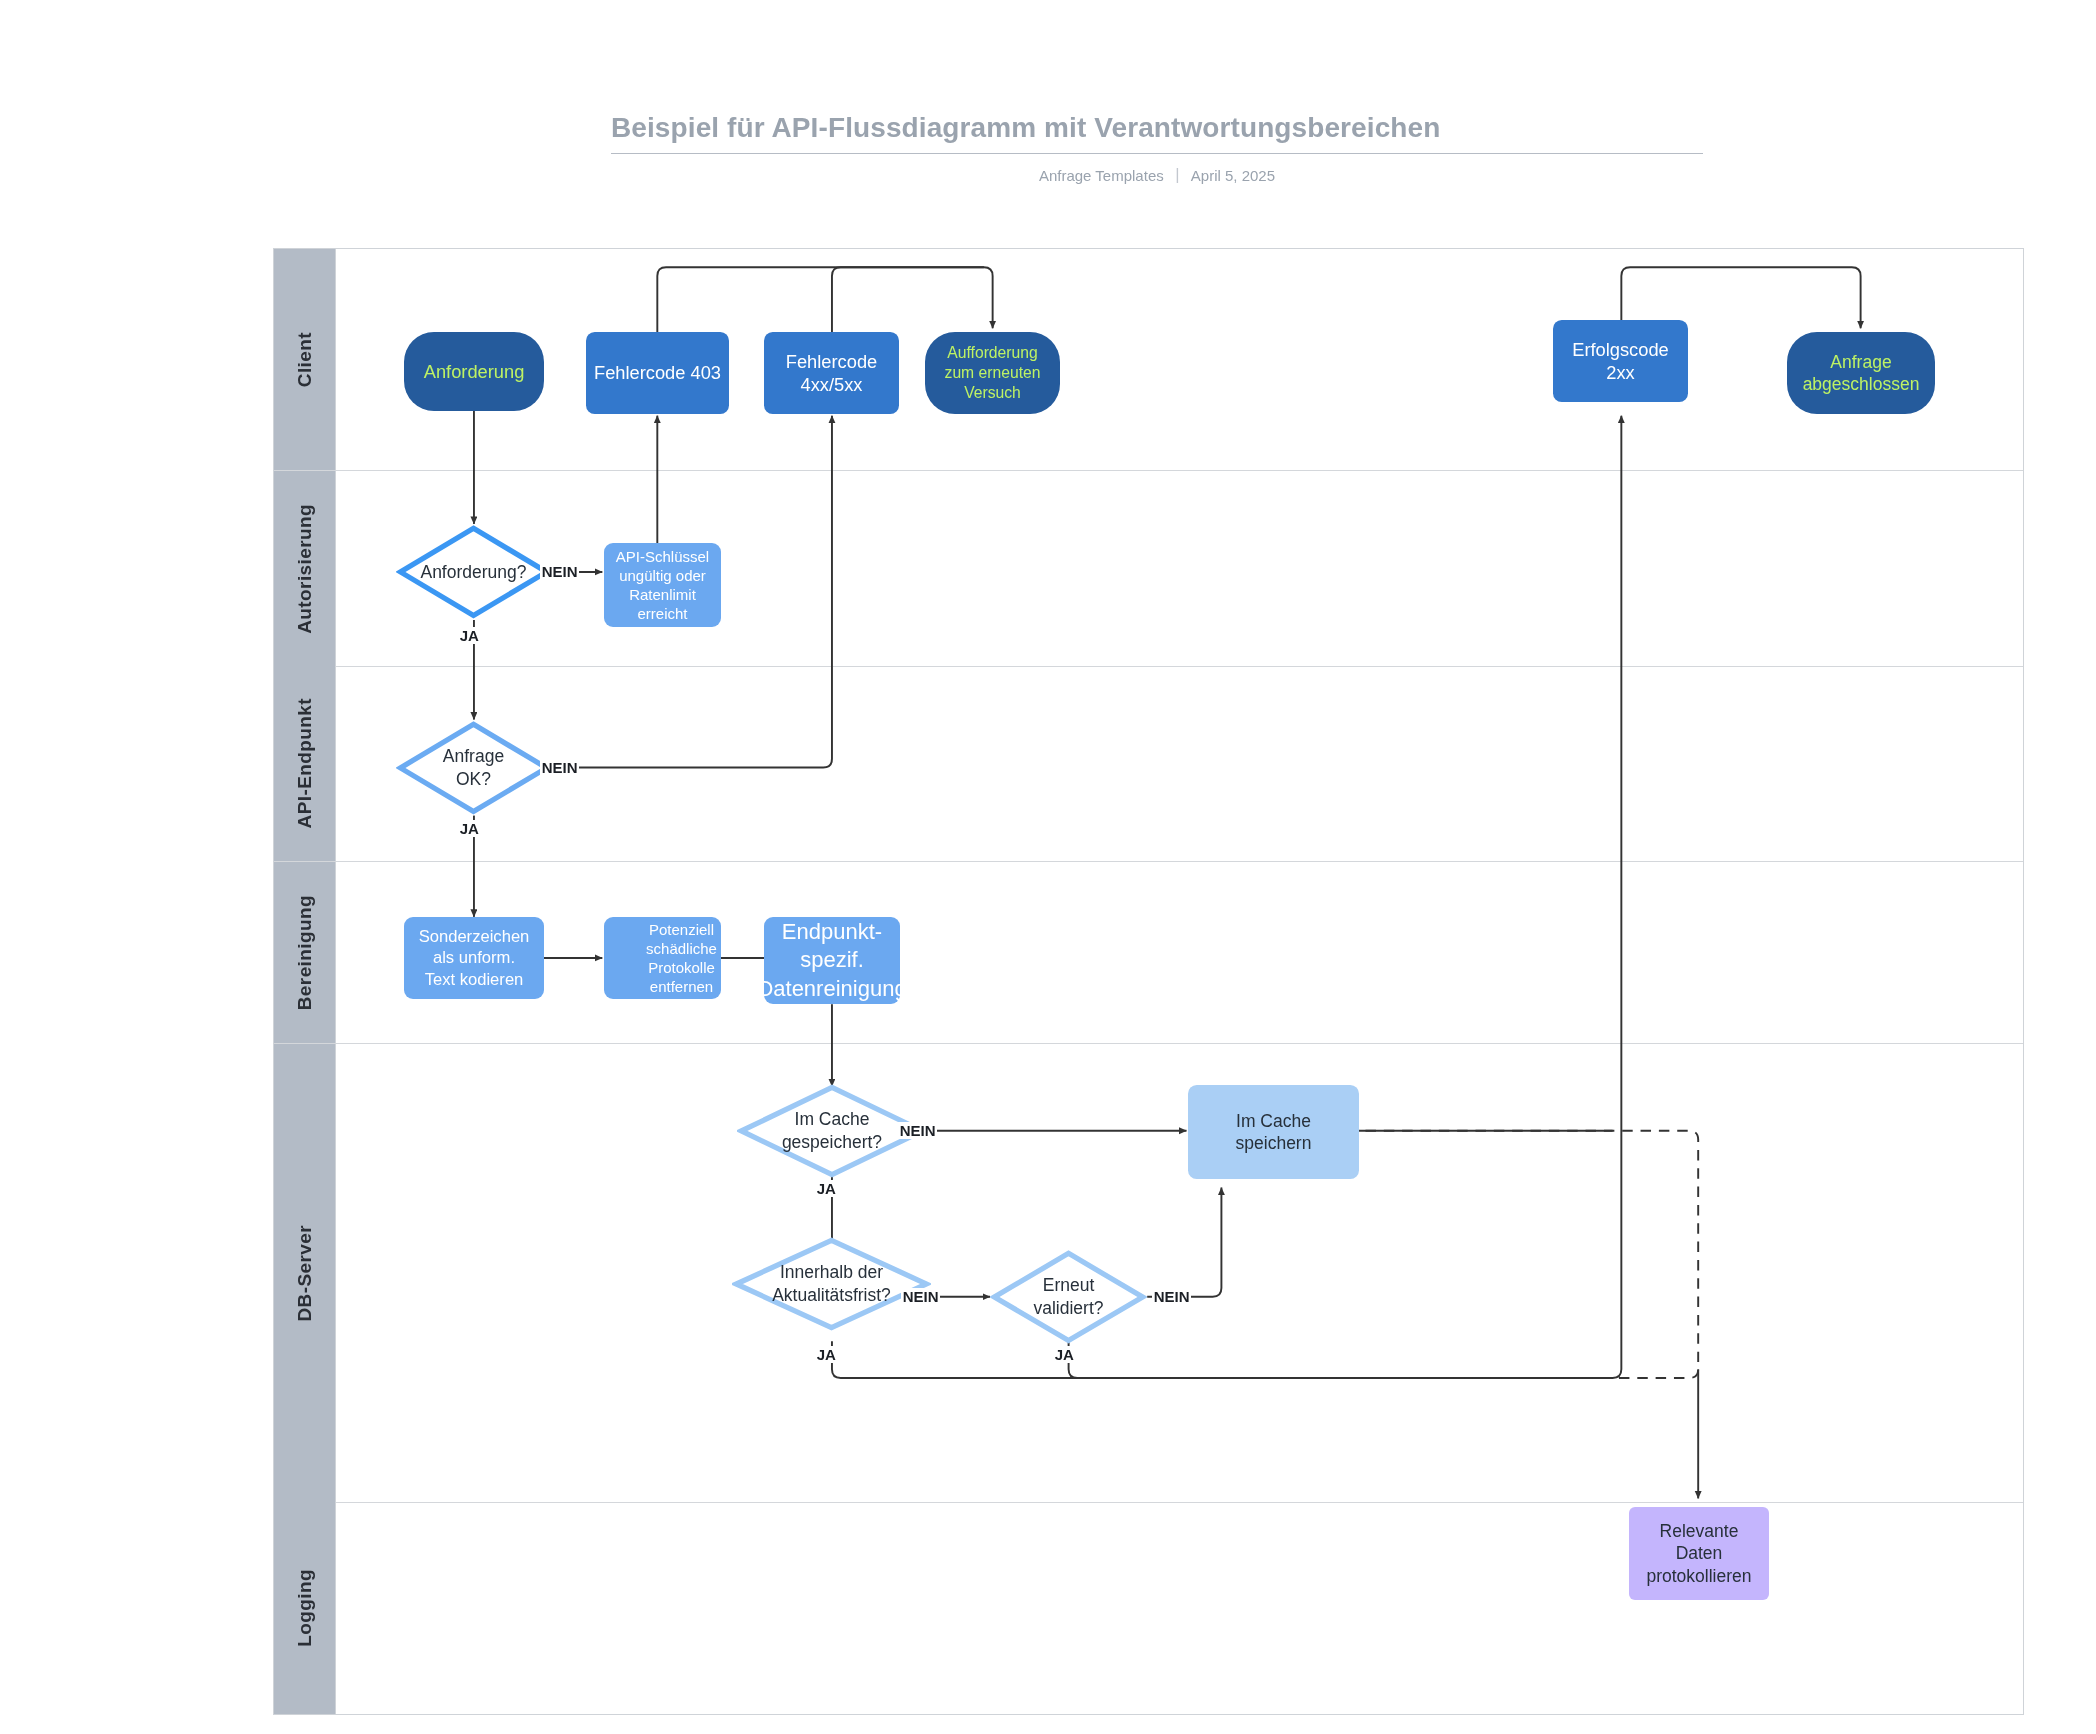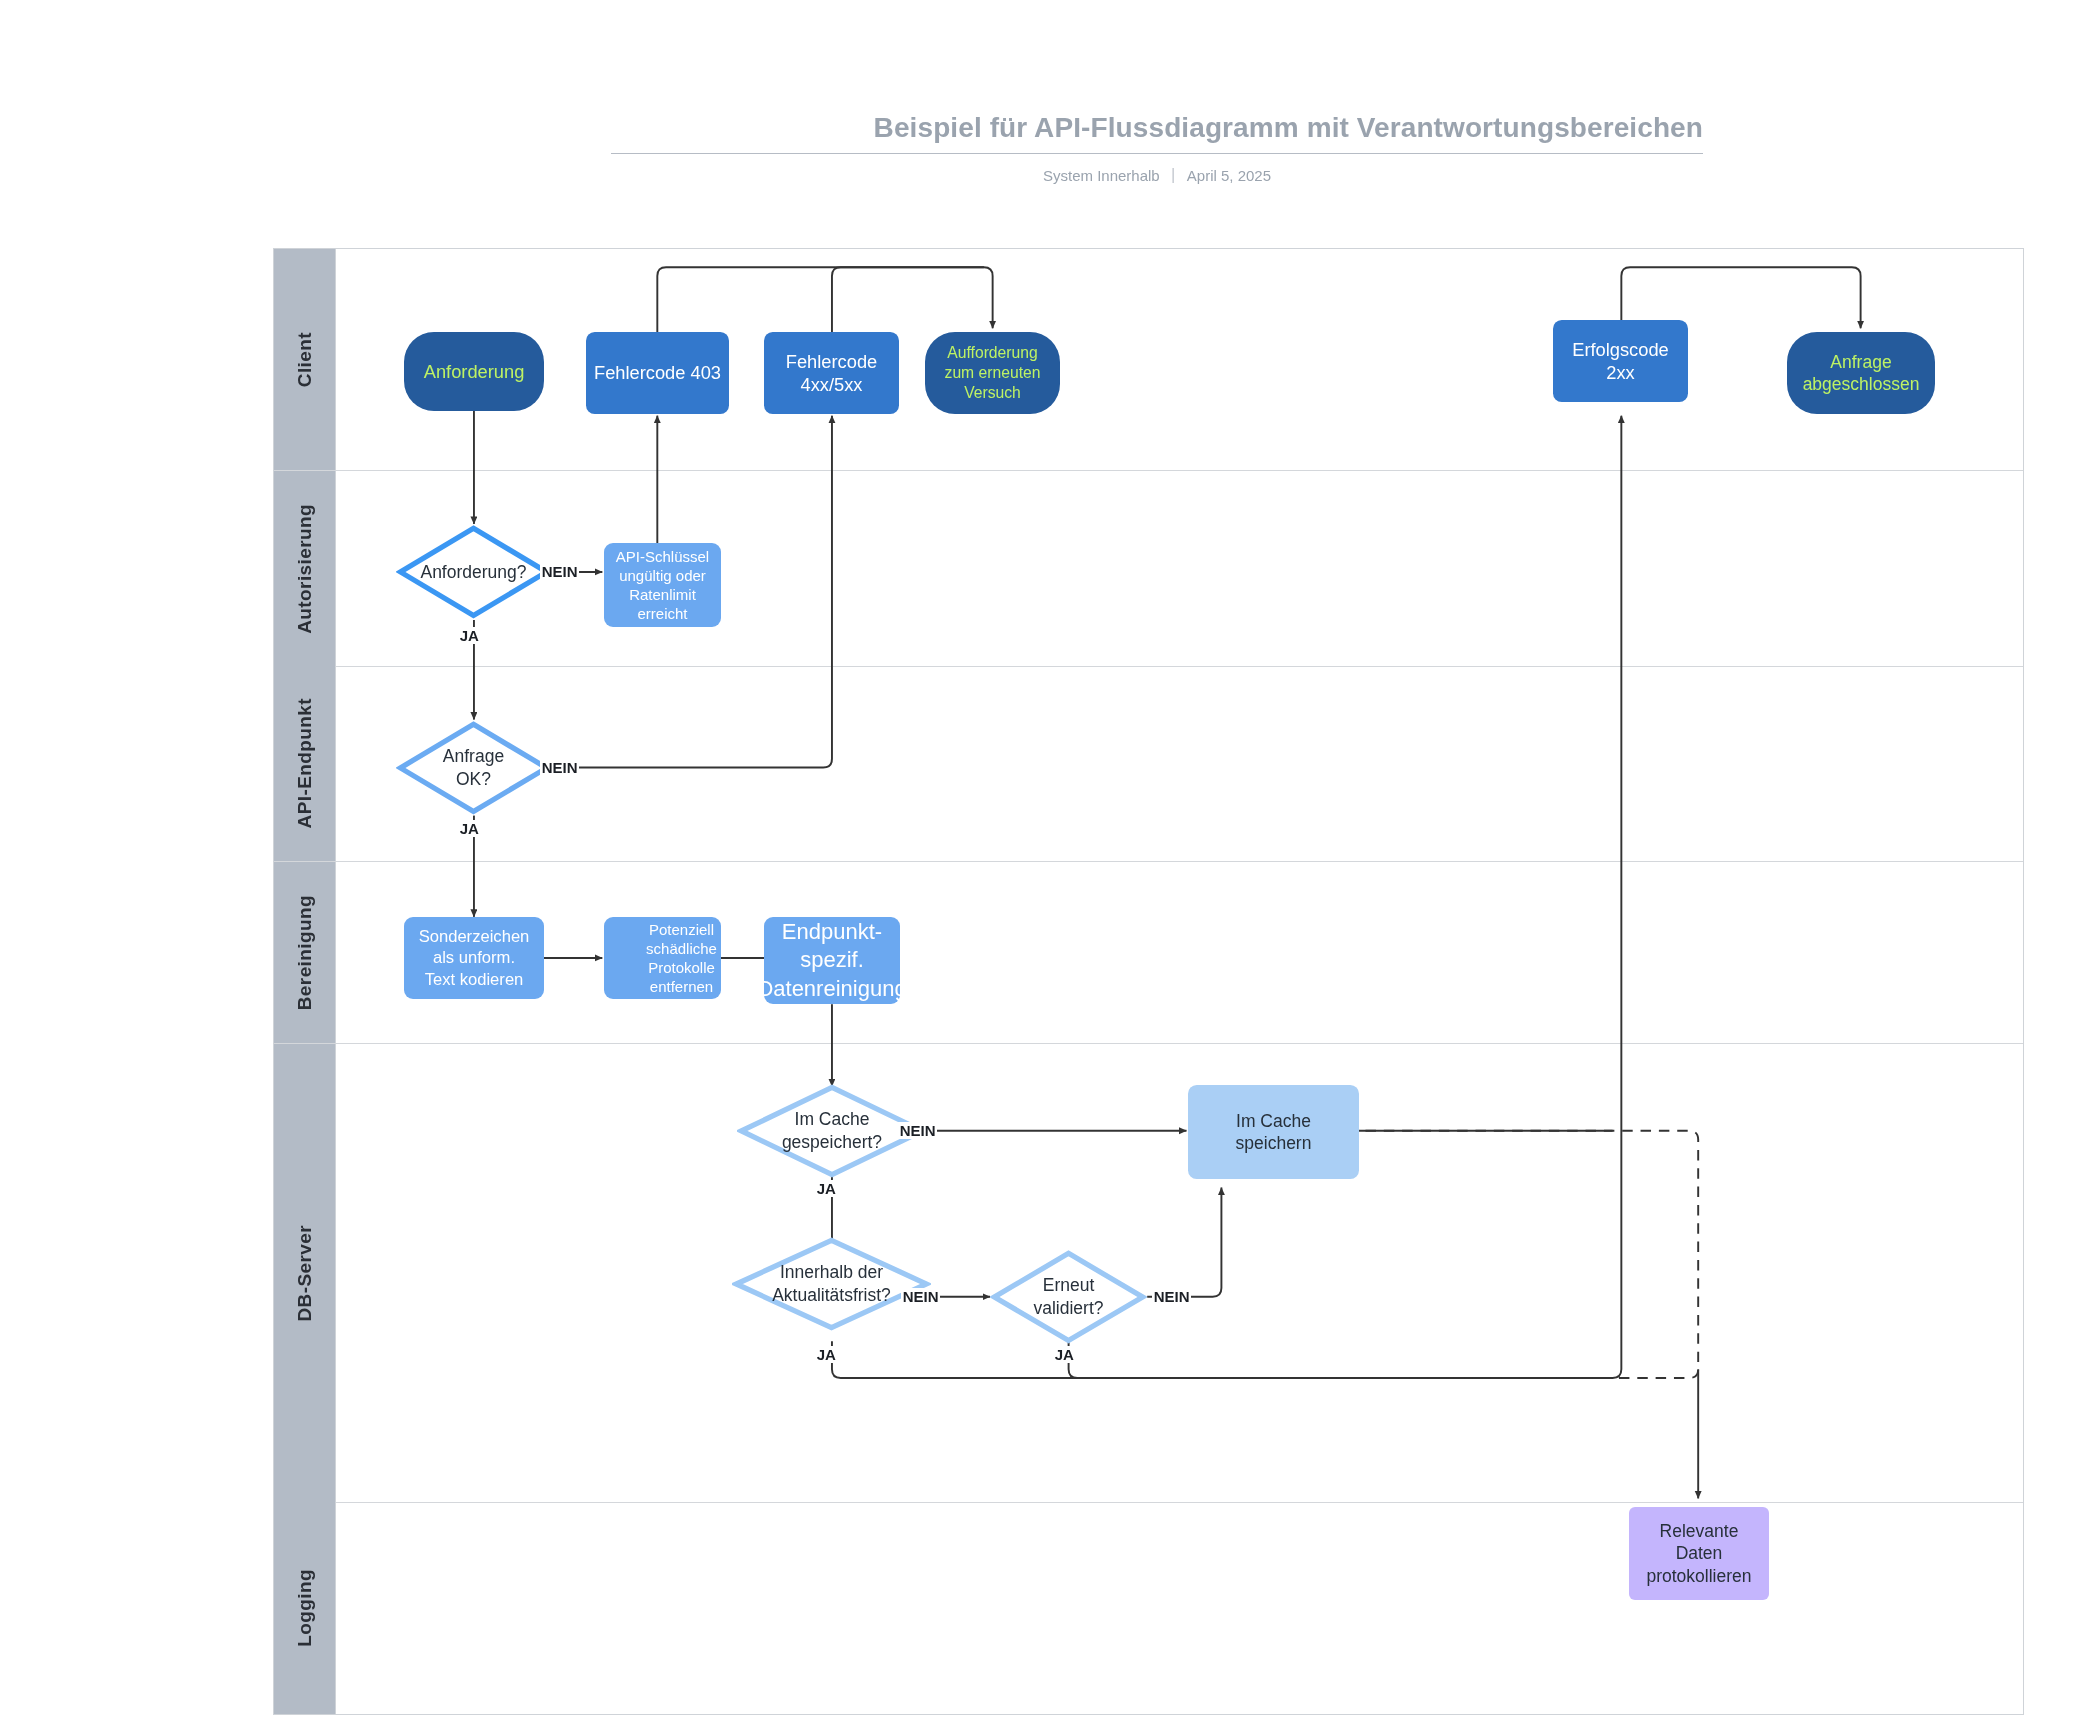--- a/index.html
+++ b/index.html
@@ -14,21 +14,21 @@
     position: relative;
     overflow: hidden;
   }
 
   
   #title-block {
     position: absolute;
     left: 611px;
     top: 112px;
     width: 1092px;
-    text-align: right;
+    text-align: left;
   }
   #doc-title {
     font-size: 28px;
     font-weight: bold;
     color: #9aa3ae;
     letter-spacing: 0.1px;
     padding-bottom: 8.7px;
     border-bottom: 1.7px solid #b6bcc5;
     white-space: nowrap;
   }
@@ -165,21 +165,21 @@
     padding: 0 1.7px;
     white-space: nowrap;
   }
 </style>
 </head>
 <body>
 
 <div id="title-block">
   <div id="doc-title">Beispiel für API-Flussdiagramm mit Verantwortungsbereichen</div>
   <div id="subtitle-row">
-    <span>System Innerhalb</span>
+    <span>Anfrage Templates</span>
     <span id="subtitle-sep">|</span>
     <span>April 5, 2025</span>
   </div>
 </div>
 
 <div id="diagram">
 
   <div id="lane-stack">
     <div class="lane" style="top:0px;height:222px;">
       <div class="lane-header">

